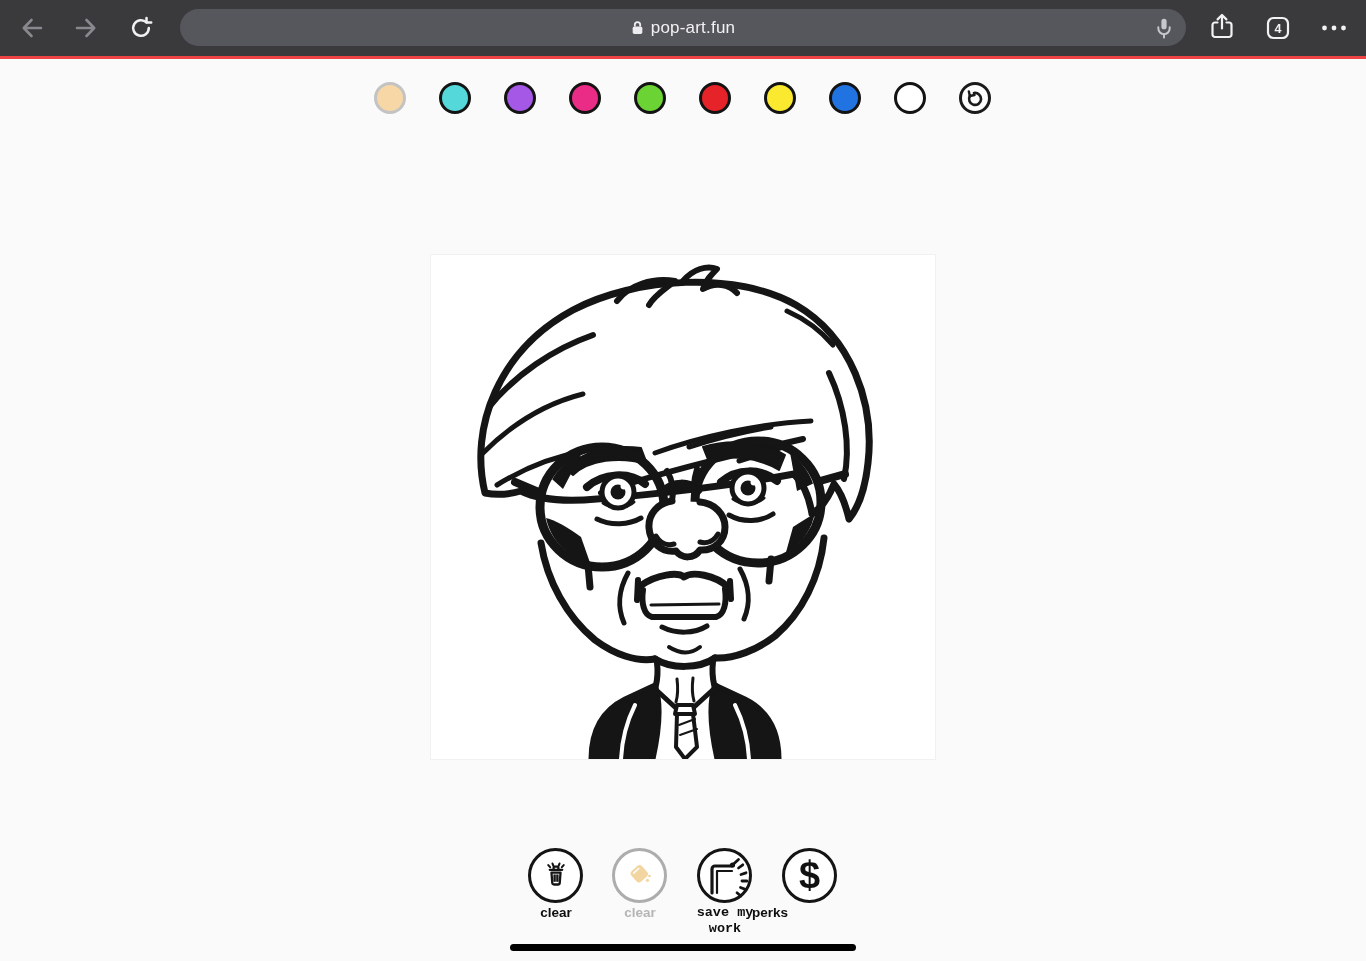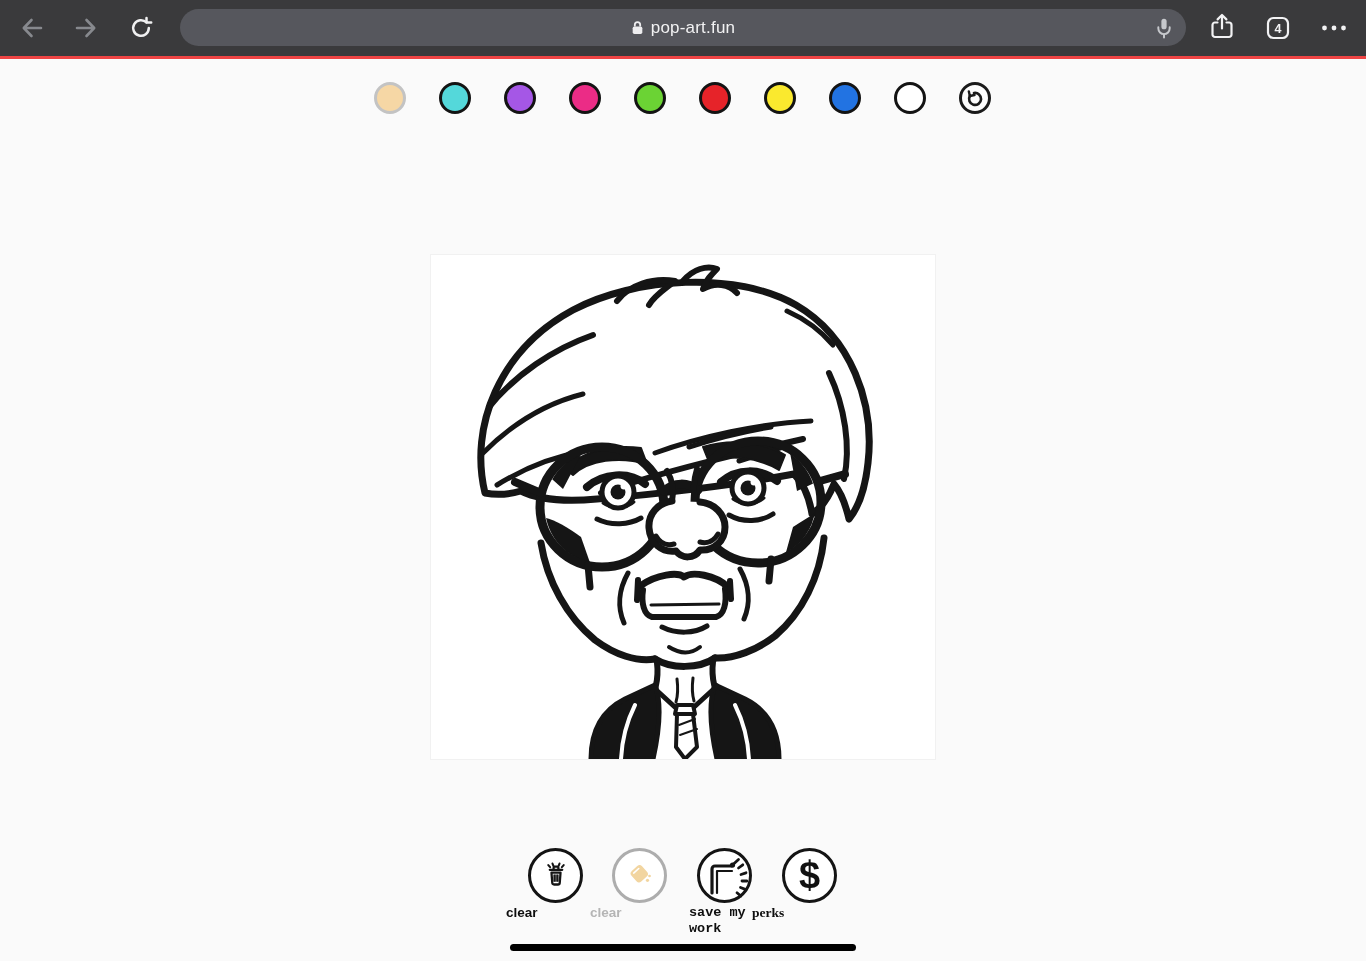--- a/index.html
+++ b/index.html
@@ -19,21 +19,21 @@
   .swatch{position:absolute;top:82px;width:26px;height:26px;border-radius:50%;border:3px solid #131313;box-sizing:content-box;cursor:pointer;}
   .swatch.selected{border-color:#C3C3C3;}
   .undo-btn{position:absolute;left:959px;top:82px;width:26px;height:26px;border-radius:50%;border:3px solid #1A1A1A;background:#FCFCFC;
     display:flex;align-items:center;justify-content:center;box-sizing:content-box;}
   
   .art-canvas{position:absolute;left:431px;top:255px;width:504px;height:504px;background:#FFFFFF;box-shadow:0 0 0 1px #F1F1F1;}
   
   .tool-circle{position:absolute;top:848px;width:49px;height:49px;border-radius:50%;border:3.5px solid #141414;background:#fff;
     display:flex;align-items:center;justify-content:center;box-sizing:content-box;}
   .tool-circle.disabled{border-color:#ADADAD;}
-  .tool-label{position:absolute;top:905px;width:100px;font-size:13.5px;font-weight:bold;color:#0E0E0E;line-height:16px;}
+  .tool-label{position:absolute;top:905px;width:100px;text-align:center;font-size:13.5px;font-weight:bold;color:#0E0E0E;line-height:16px;}
   .tool-label.disabled{color:#B5B5B5;}
   .tool-label.narrow{width:72px;}
   .home-indicator{position:absolute;left:510px;top:944px;width:346px;height:7px;border-radius:4px;background:#000;}
 </style>
 </head>
 <body>
 
 <div class="chrome">
 
   <div class="nav-btn" style="left:18px;">
@@ -247,15 +247,15 @@
 </div>
 <div class="tool-circle" style="left:782px;">
   <svg width="49" height="49" viewBox="0 0 49 49">
     <text x="24.5" y="37" text-anchor="middle" font-size="38" font-weight="800" fill="#111111">$</text>
   </svg>
 </div>
 
 <div class="tool-label" style="left:506px;">clear</div>
 <div class="tool-label disabled" style="left:590px;">clear</div>
 <div class="tool-label narrow" style="left:689px;font-family:Liberation Mono, monospace;">save my work</div>
-<div class="tool-label" style="left:752px;font-family:Liberation Serif, serif;">perks</div>
+<div class="tool-label" style="left:720px;">perks</div>
 
 <div class="home-indicator"></div>
 
 </body></html>

